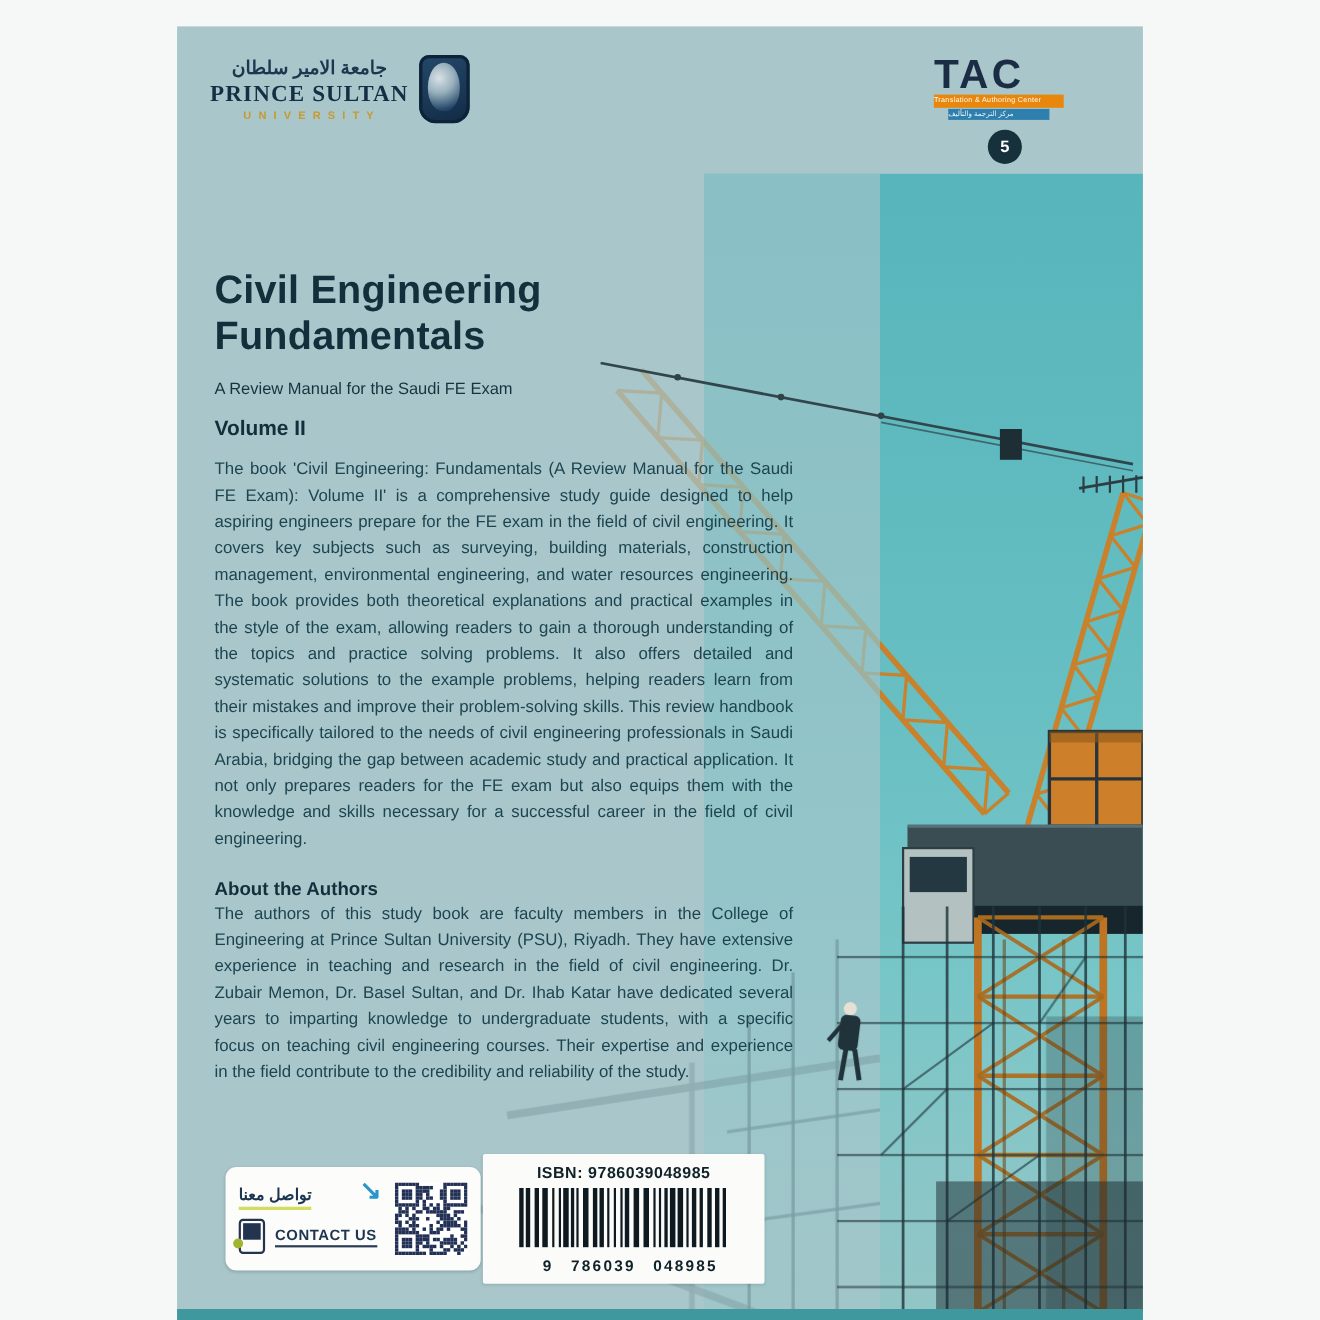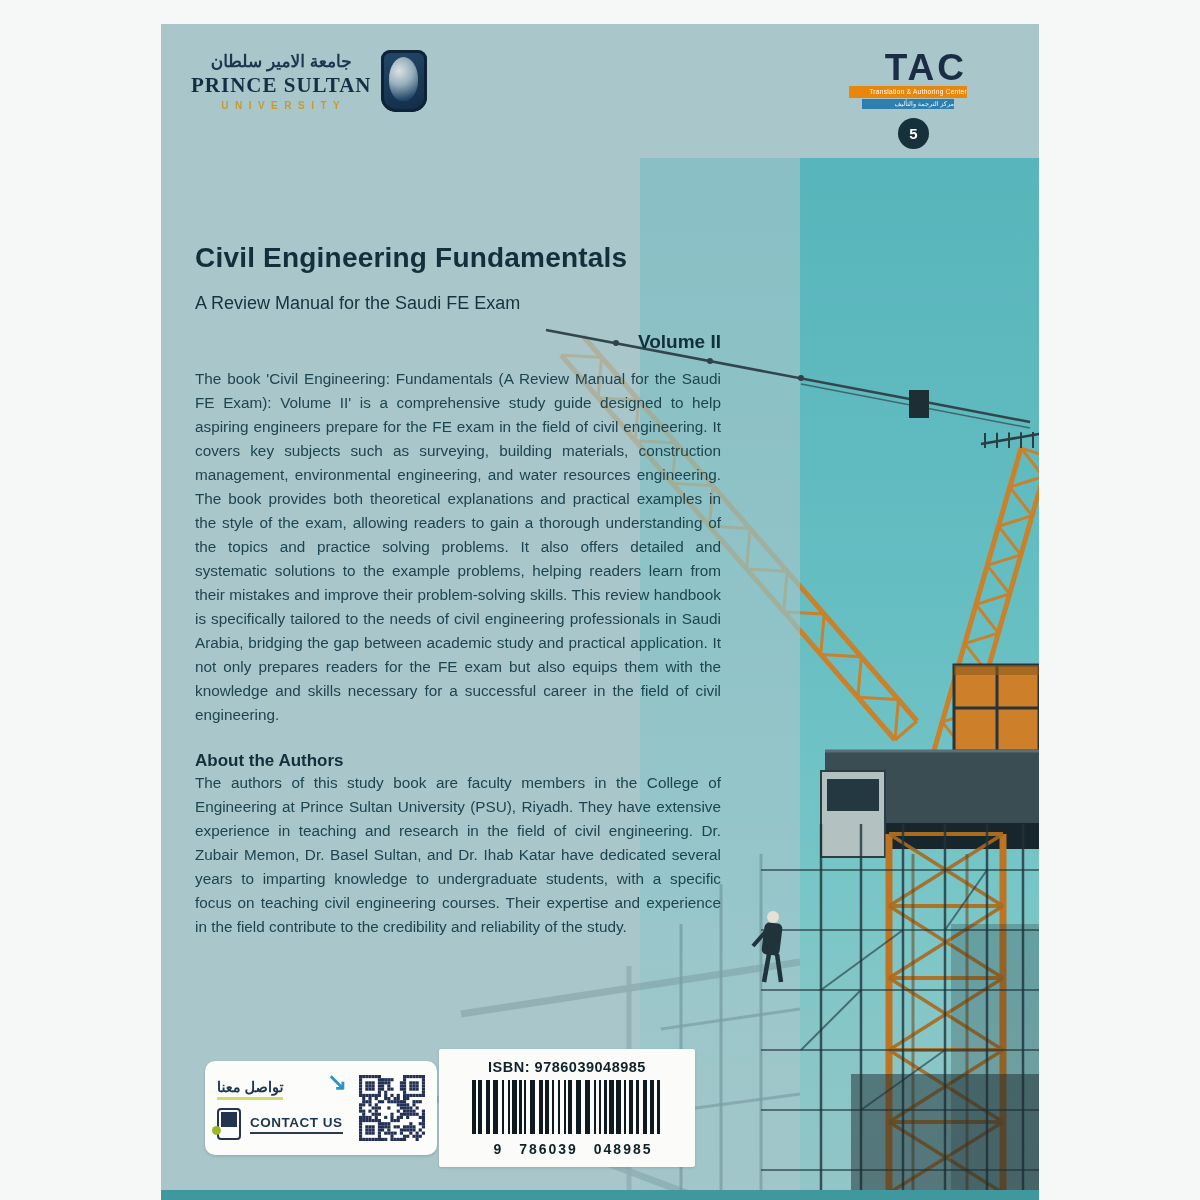--- a/index.html
+++ b/index.html
@@ -23,35 +23,35 @@
   .psu-ar{font-size:17px;font-weight:bold;color:#1c3850;}
   .psu-en{font-family:"Liberation Serif",serif;font-size:21px;letter-spacing:1px;
     color:#152e44;font-weight:bold;margin-top:1px;}
   .psu-univ{font-size:10px;letter-spacing:6.5px;color:#c79a2d;font-weight:bold;margin-top:2px;padding-left:5px;}
   .psu-shield{width:46px;height:62px;border-radius:9px 9px 15px 15px;position:relative;
     background:linear-gradient(160deg,#24486b,#122b45);box-shadow:inset 0 0 0 3px #0e2337;}
   .psu-shield::after{content:"";position:absolute;left:8px;top:7px;width:29px;height:44px;
     border-radius:50% 50% 46% 46%;opacity:.92;
     background:radial-gradient(circle at 35% 32%, #e9eff1 0%, #a3bbc6 38%, #23476a 82%);}
 
-  .tac{position:absolute;left:688px;top:28px;width:118px;z-index:4;text-align:right;}
+  .tac{position:absolute;left:688px;top:28px;width:118px;z-index:4;text-align:left;}
   .tac-acronym{font-size:37px;font-weight:900;color:#1b2d44;letter-spacing:3px;line-height:.85;}
   .tac-orange{margin-top:3px;background:#e8870b;color:#fff;font-size:6.5px;line-height:12px;height:12px;
     letter-spacing:.3px;white-space:nowrap;overflow:hidden;}
   .tac-blue{margin:1px auto 0;background:#2f7fae;color:#eaf3f8;font-size:6.5px;line-height:10px;height:10px;width:92px;
     white-space:nowrap;overflow:hidden;}
   .badge{position:absolute;left:737px;top:94px;width:31px;height:31px;border-radius:50%;
     background:#16303c;color:#fff;font-size:15px;font-weight:bold;z-index:4;
     display:flex;align-items:center;justify-content:center;}
 
   
   .text{position:absolute;left:34px;top:218px;width:526px;z-index:4;color:#1d4550;}
-  .text h1{font-size:28px;color:#132f3b;margin:0;letter-spacing:.2px;}
-  .text h2{font-size:18px;font-weight:normal;color:#16333f;margin:19px 0 0;}
-  .text h3{font-size:19px;color:#132f3b;margin:17px 0 0;text-align:right;}
+  .text h1{font-size:36px;color:#132f3b;margin:0;letter-spacing:.2px;}
+  .text h2{font-size:15px;font-weight:normal;color:#16333f;margin:19px 0 0;}
+  .text h3{font-size:19px;color:#132f3b;margin:17px 0 0;}
   .text p{margin:14px 0 0;font-size:15.3px;line-height:1.57;text-align:justify;}
   .text h4{font-size:17px;color:#132f3b;margin:24px 0 0;}
   .text p.about{margin-top:0;}
 
   
   .contact-box{position:absolute;left:44px;top:1037px;width:232px;height:94px;background:#fcfcfa;
     border-radius:10px;z-index:5;display:flex;align-items:center;gap:10px;
     padding:12px 12px;box-sizing:border-box;box-shadow:0 1px 3px rgba(0,0,0,.18);}
   .contact-mid{flex:1;position:relative;padding-top:2px;}
   .contact-ar{display:inline-block;font-size:14.5px;font-weight:bold;color:#1c3550;

